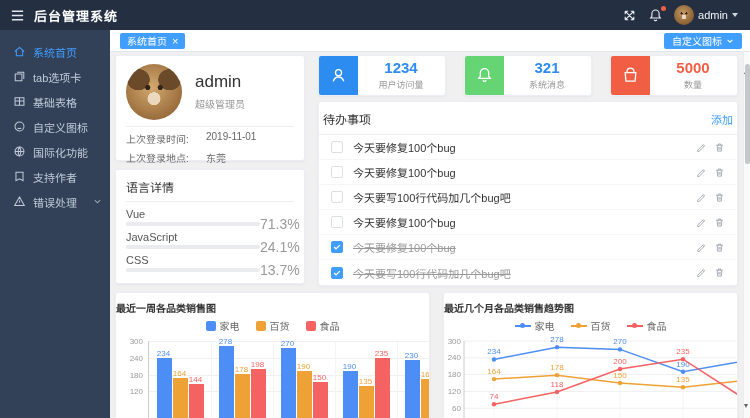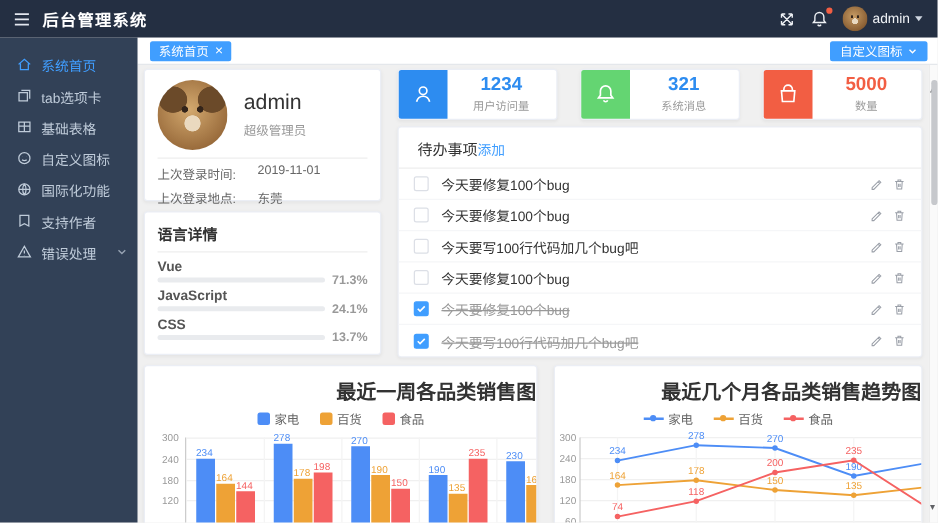--- a/index.html
+++ b/index.html
@@ -69,61 +69,61 @@
                 radial-gradient(circle at 46% 42%, #d3a96f, #9a6c3c 72%, #664526); }
   .profile-info { margin-left:13px; padding-top:8px; }
   .profile-name { font-size:17px; color:#333; }
   .profile-role { font-size:10px; color:#999; margin-top:4px; }
   .profile-divider { border-top:1px solid #eee; margin-top:6px; }
   .login-row { display:flex; font-size:10px; color:#666; margin-top:4px; }
   .login-row:first-of-type { margin-top:7px; }
   .login-label { width:80px; flex:none; }
 
   
-  .lang-card { margin-top:8px; padding:8px 10px 6px;font-weight:bold; }
+  .lang-card { margin-top:8px; padding:8px 10px 6px; }
   .card-header-text { font-size:12px; color:#333; }
   .lang-head { padding-bottom:6px; border-bottom:1px solid #eee; }
   .lang-list { margin-top:6px; }
   .lang-row { margin-bottom:4px; }
   .lang-name { font-size:11px; color:#555; line-height:13px; }
   .lang-bar-row { display:flex; align-items:center; height:6px; }
   .lang-track { flex:1; height:4px; border-radius:2px; background:#e9ebee; overflow:hidden; }
   .lang-fill { height:100%; border-radius:2px; }
-  .lang-pct { width:34px; text-align:right; font-size:10px; color:#999; flex:none; }
+  .lang-pct { width:34px; text-align:right; font-size:14px; color:#999; flex:none; }
 
   
   .stats-row { display:flex; gap:18px; }
   .stat-card { flex:1; height:41px; display:flex; overflow:hidden; }
   .stat-icon { width:40px; flex:none; display:flex; align-items:center; justify-content:center; color:#fff; margin:-1px; height:41px; }
   .stat-icon svg { width:19px; height:19px; }
   .stat-info { flex:1; display:flex; flex-direction:column; align-items:center; justify-content:center; }
   .stat-value { font-size:15px; font-weight:bold; line-height:16px; }
   .stat-label { font-size:9px; color:#999; margin-top:2px; }
 
   
   .todo-card { margin-top:5px; }
-  .todo-header { display:flex; align-items:center; padding:8px 15px 7px; border-bottom:1px solid #eee; }
+  .todo-header { display:flex; align-items:center; justify-content:space-between; padding:8px 4px 7px; border-bottom:1px solid #eee; }
   .todo-add { font-size:11px; color:#409eff; cursor:pointer; }
   .todo-row { height:25px; display:flex; align-items:center; padding:0 12px; border-bottom:1px solid #f5f6f8; }
   .todo-row:last-child { border-bottom:none; }
   .todo-check { width:12px; height:12px; border:1px solid #dcdfe6; border-radius:2px; background:#fff; flex:none; display:flex; align-items:center; justify-content:center; cursor:pointer; }
   .todo-check svg { width:8px; height:8px; color:#fff; display:none; }
   .todo-row.done .todo-check { background:#409eff; border-color:#409eff; }
   .todo-row.done .todo-check svg { display:block; }
   .todo-text { flex:1; margin-left:10px; font-size:11px; color:#333; white-space:nowrap; overflow:hidden; }
   .todo-row.done .todo-text { color:#999; text-decoration:line-through; }
   .todo-actions { display:flex; gap:7px; color:#9a9fa8; }
   .todo-actions svg { width:11px; height:11px; cursor:pointer; }
 
   
   .charts-row { display:flex; gap:13px; margin-top:6px; }
   .chart-card { height:150px; overflow:hidden; padding-top:7px; position:relative; }
   .bar-card { width:315px; flex:none; }
   .line-card { flex:1; min-width:0; }
-  .chart-title { text-align:right; font-size:16px; font-weight:bold; color:#333; }
+  .chart-title { text-align:left; font-size:10px; font-weight:bold; color:#333; }
   .chart-legend { display:flex; justify-content:center; gap:16px; margin-top:5px; align-items:center; height:11px; }
   .legend-item { display:flex; align-items:center; gap:4px; font-size:10px; color:#666; }
   .legend-swatch { width:10px; height:10px; border-radius:2px; }
   .legend-line { width:16px; height:2px; position:relative; }
   .legend-dot { position:absolute; left:5.5px; top:-1.5px; width:5px; height:5px; border-radius:50%; }
   .bc-plot { position:relative; margin:10px 0 0 32px; height:100px; }
   .plot-area { position:absolute; left:0; top:0; width:320px; height:84px; border-left:1px solid #ccc; border-bottom:1px solid #ccc; }
   .hgrid { position:absolute; left:0; width:320px; height:0; border-top:1px solid #f0f0f0; }
   .vgrid { position:absolute; top:0; height:84px; width:0; border-left:1px solid #f4f4f4; }
   .ytick { position:absolute; left:-32px; width:27px; text-align:right; font-size:8px; color:#999; }

